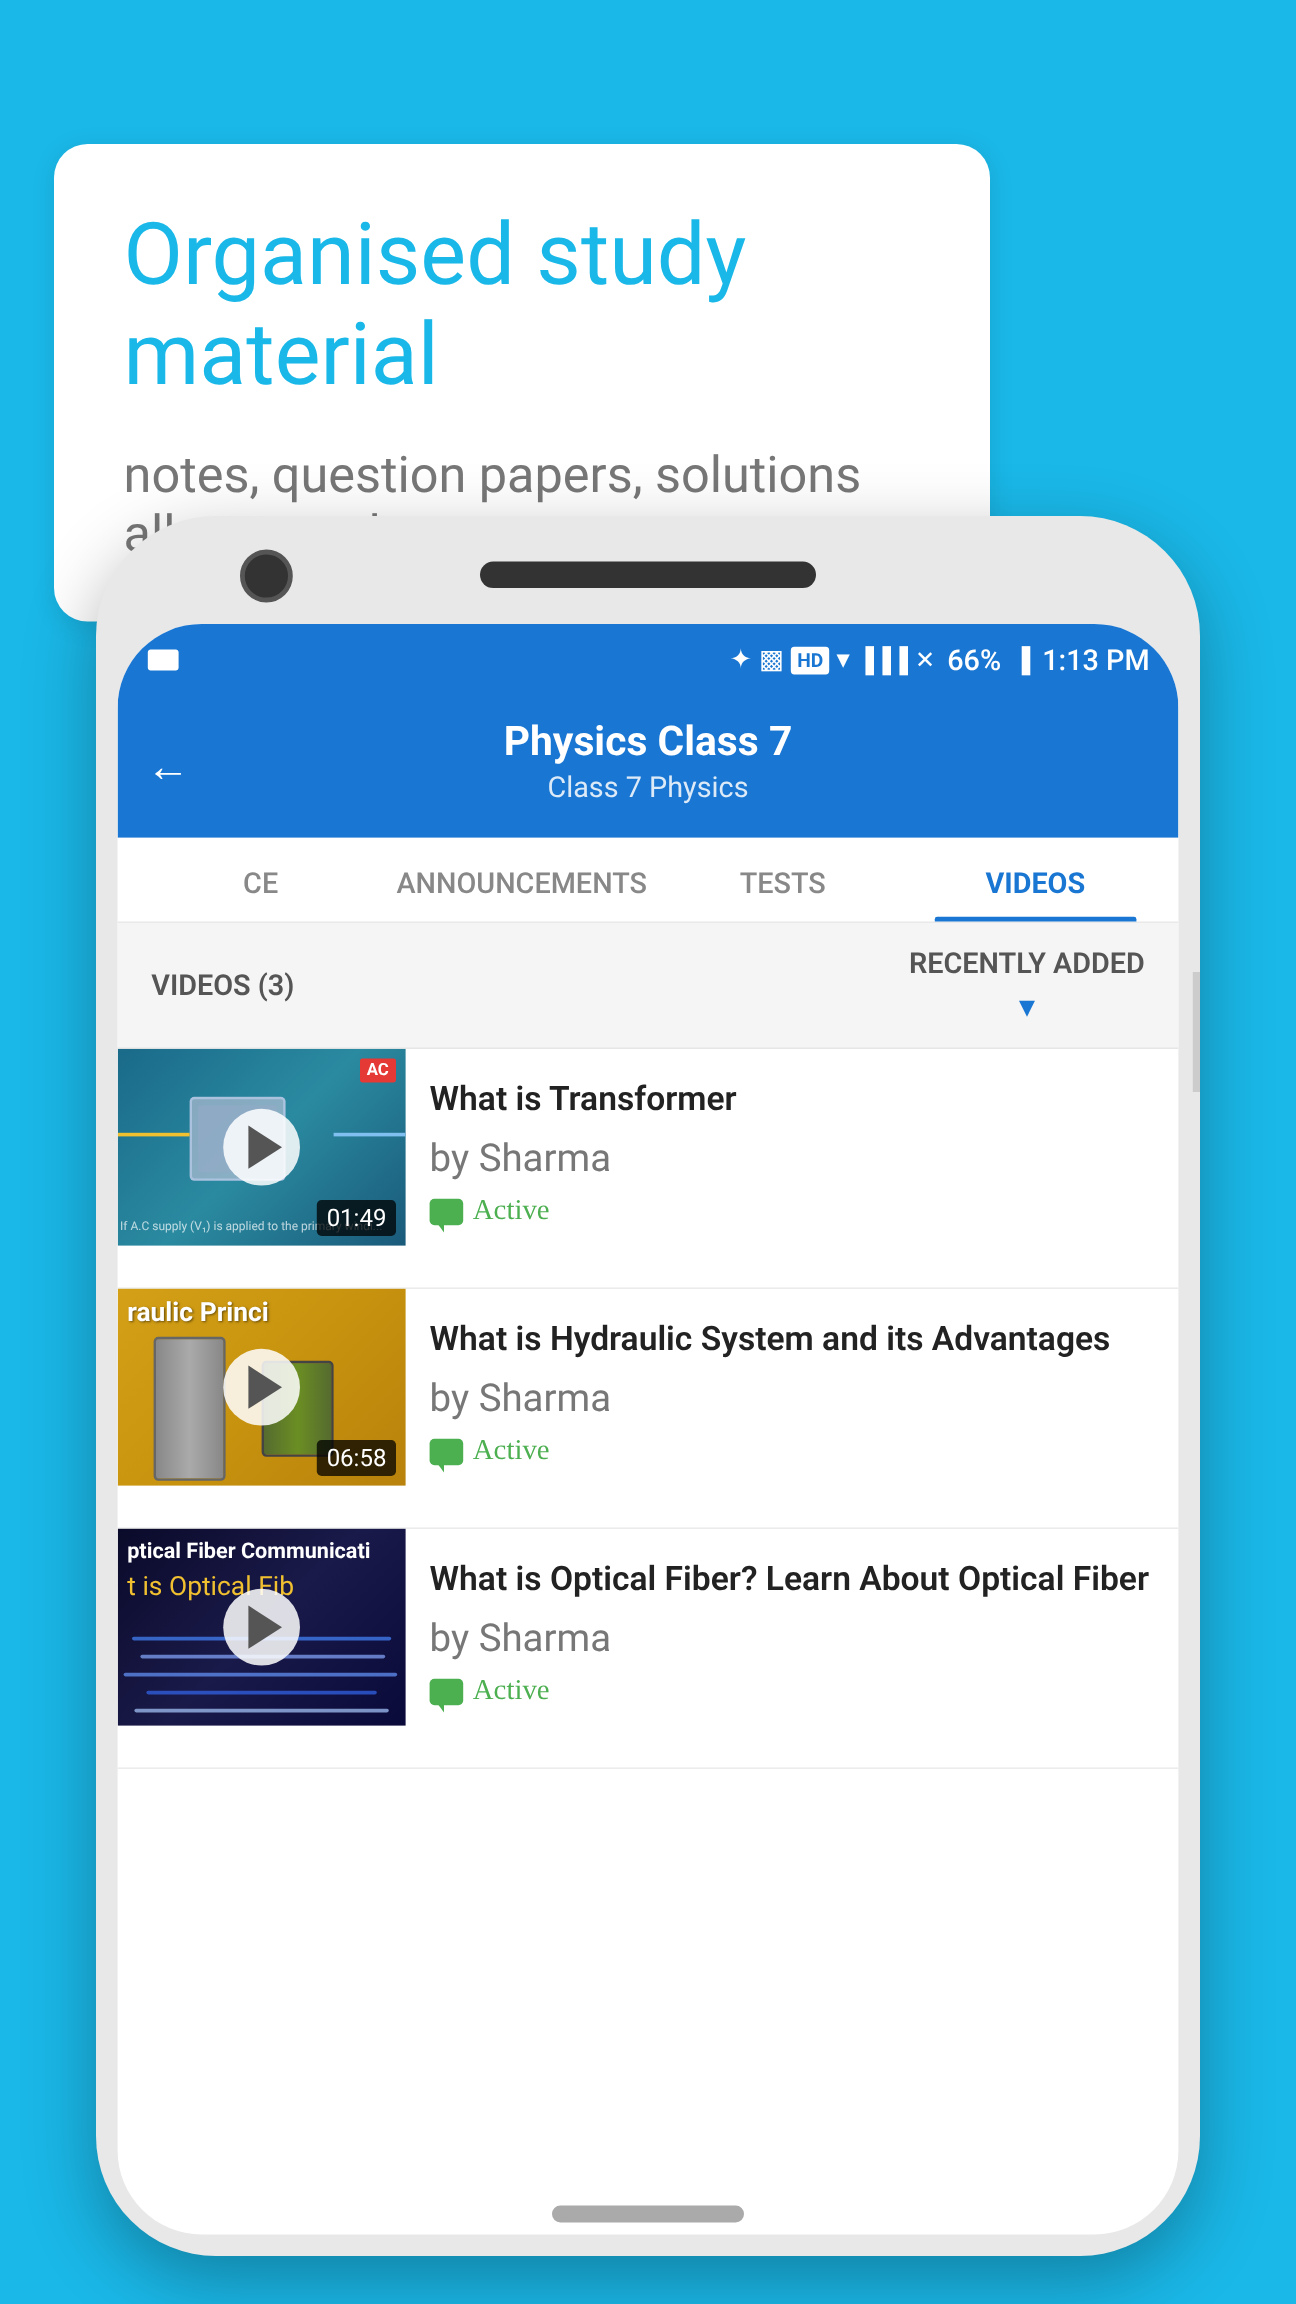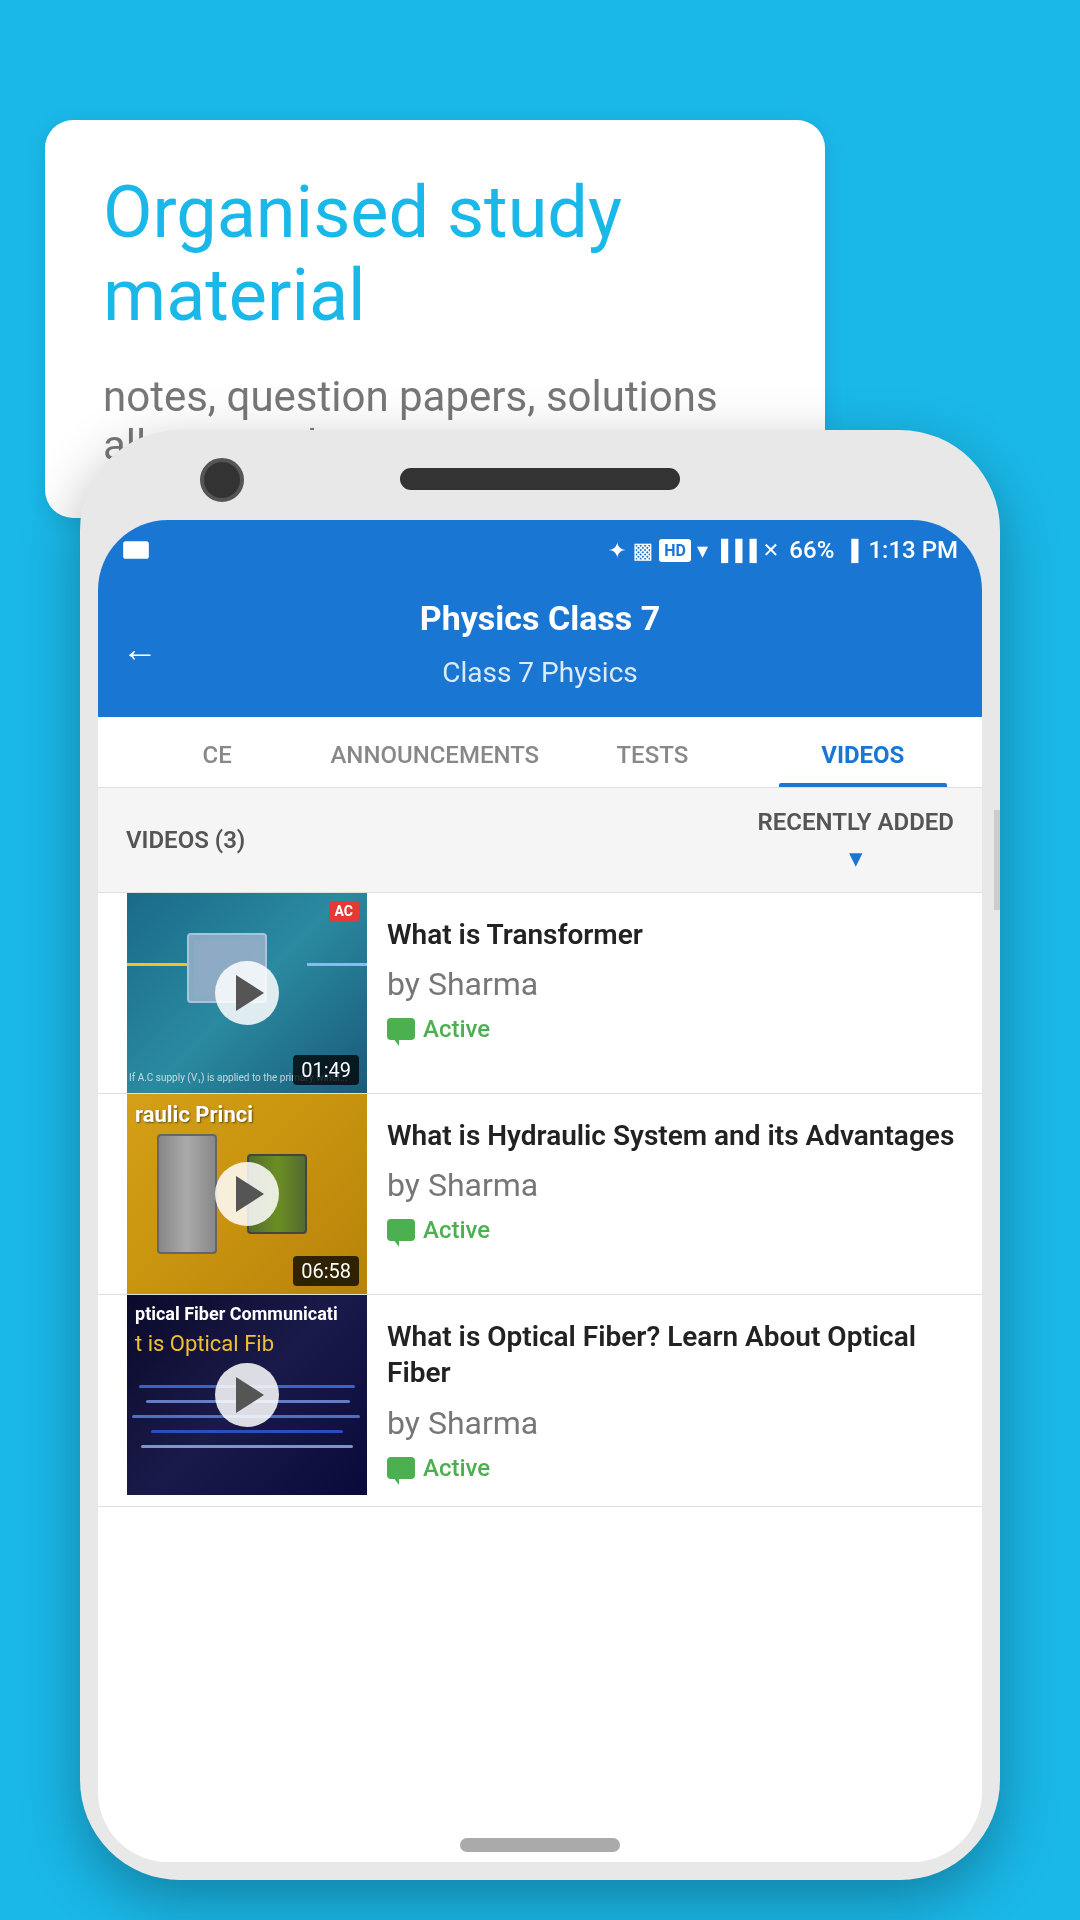--- a/index.html
+++ b/index.html
@@ -171,23 +171,23 @@
       color: white;
       font-size: 36px;
       cursor: pointer;
     }
     .header-title {
       font-size: 34px;
       font-weight: 700;
       color: white;
     }
     .header-breadcrumb {
-      font-size: 28px;
+      font-size: 24px;
       color: rgba(255,255,255,0.85);
-      margin-top: 18px;
+      margin-top: 4px;
     }
 
     
     .tab-bar {
       display: flex;
       background: white;
       border-bottom: 1px solid #e0e0e0;
       padding: 0 14px;
     }
     .tab-item {
@@ -251,25 +251,24 @@
     }
     .video-item {
       display: flex;
       border-bottom: 1px solid #e0e0e0;
       min-height: 200px;
       background: white;
     }
     .video-thumbnail {
       width: 240px;
       min-width: 240px;
-      height: 200px;
+      height: 164px;
       position: relative;
       overflow: hidden;
       background: #333;
-      margin-left: 29px;
     }
     .video-thumbnail.transformer-bg {
       background: linear-gradient(135deg, #1a6a8a 0%, #2a8aa0 50%, #1a5a7a 100%);
     }
     .video-thumbnail.hydraulic-bg {
       background: linear-gradient(135deg, #d4a017 0%, #c8930e 50%, #b8820c 100%);
     }
     .video-thumbnail.optical-bg {
       background: linear-gradient(135deg, #0a0a2a 0%, #1a1a4a 50%, #0a0a3a 100%);
     }
@@ -345,20 +344,21 @@
       color: #777;
       margin-bottom: 12px;
     }
     .active-badge {
       display: flex;
       align-items: center;
       gap: 8px;
       color: #4caf50;
       font-size: 24px;
       font-weight: 500;
+      font-family: Liberation Serif, serif;
     }
     .chat-icon {
       width: 28px;
       height: 22px;
       background: #4caf50;
       border-radius: 4px;
       position: relative;
       display: inline-block;
     }
     .chat-icon::after {

